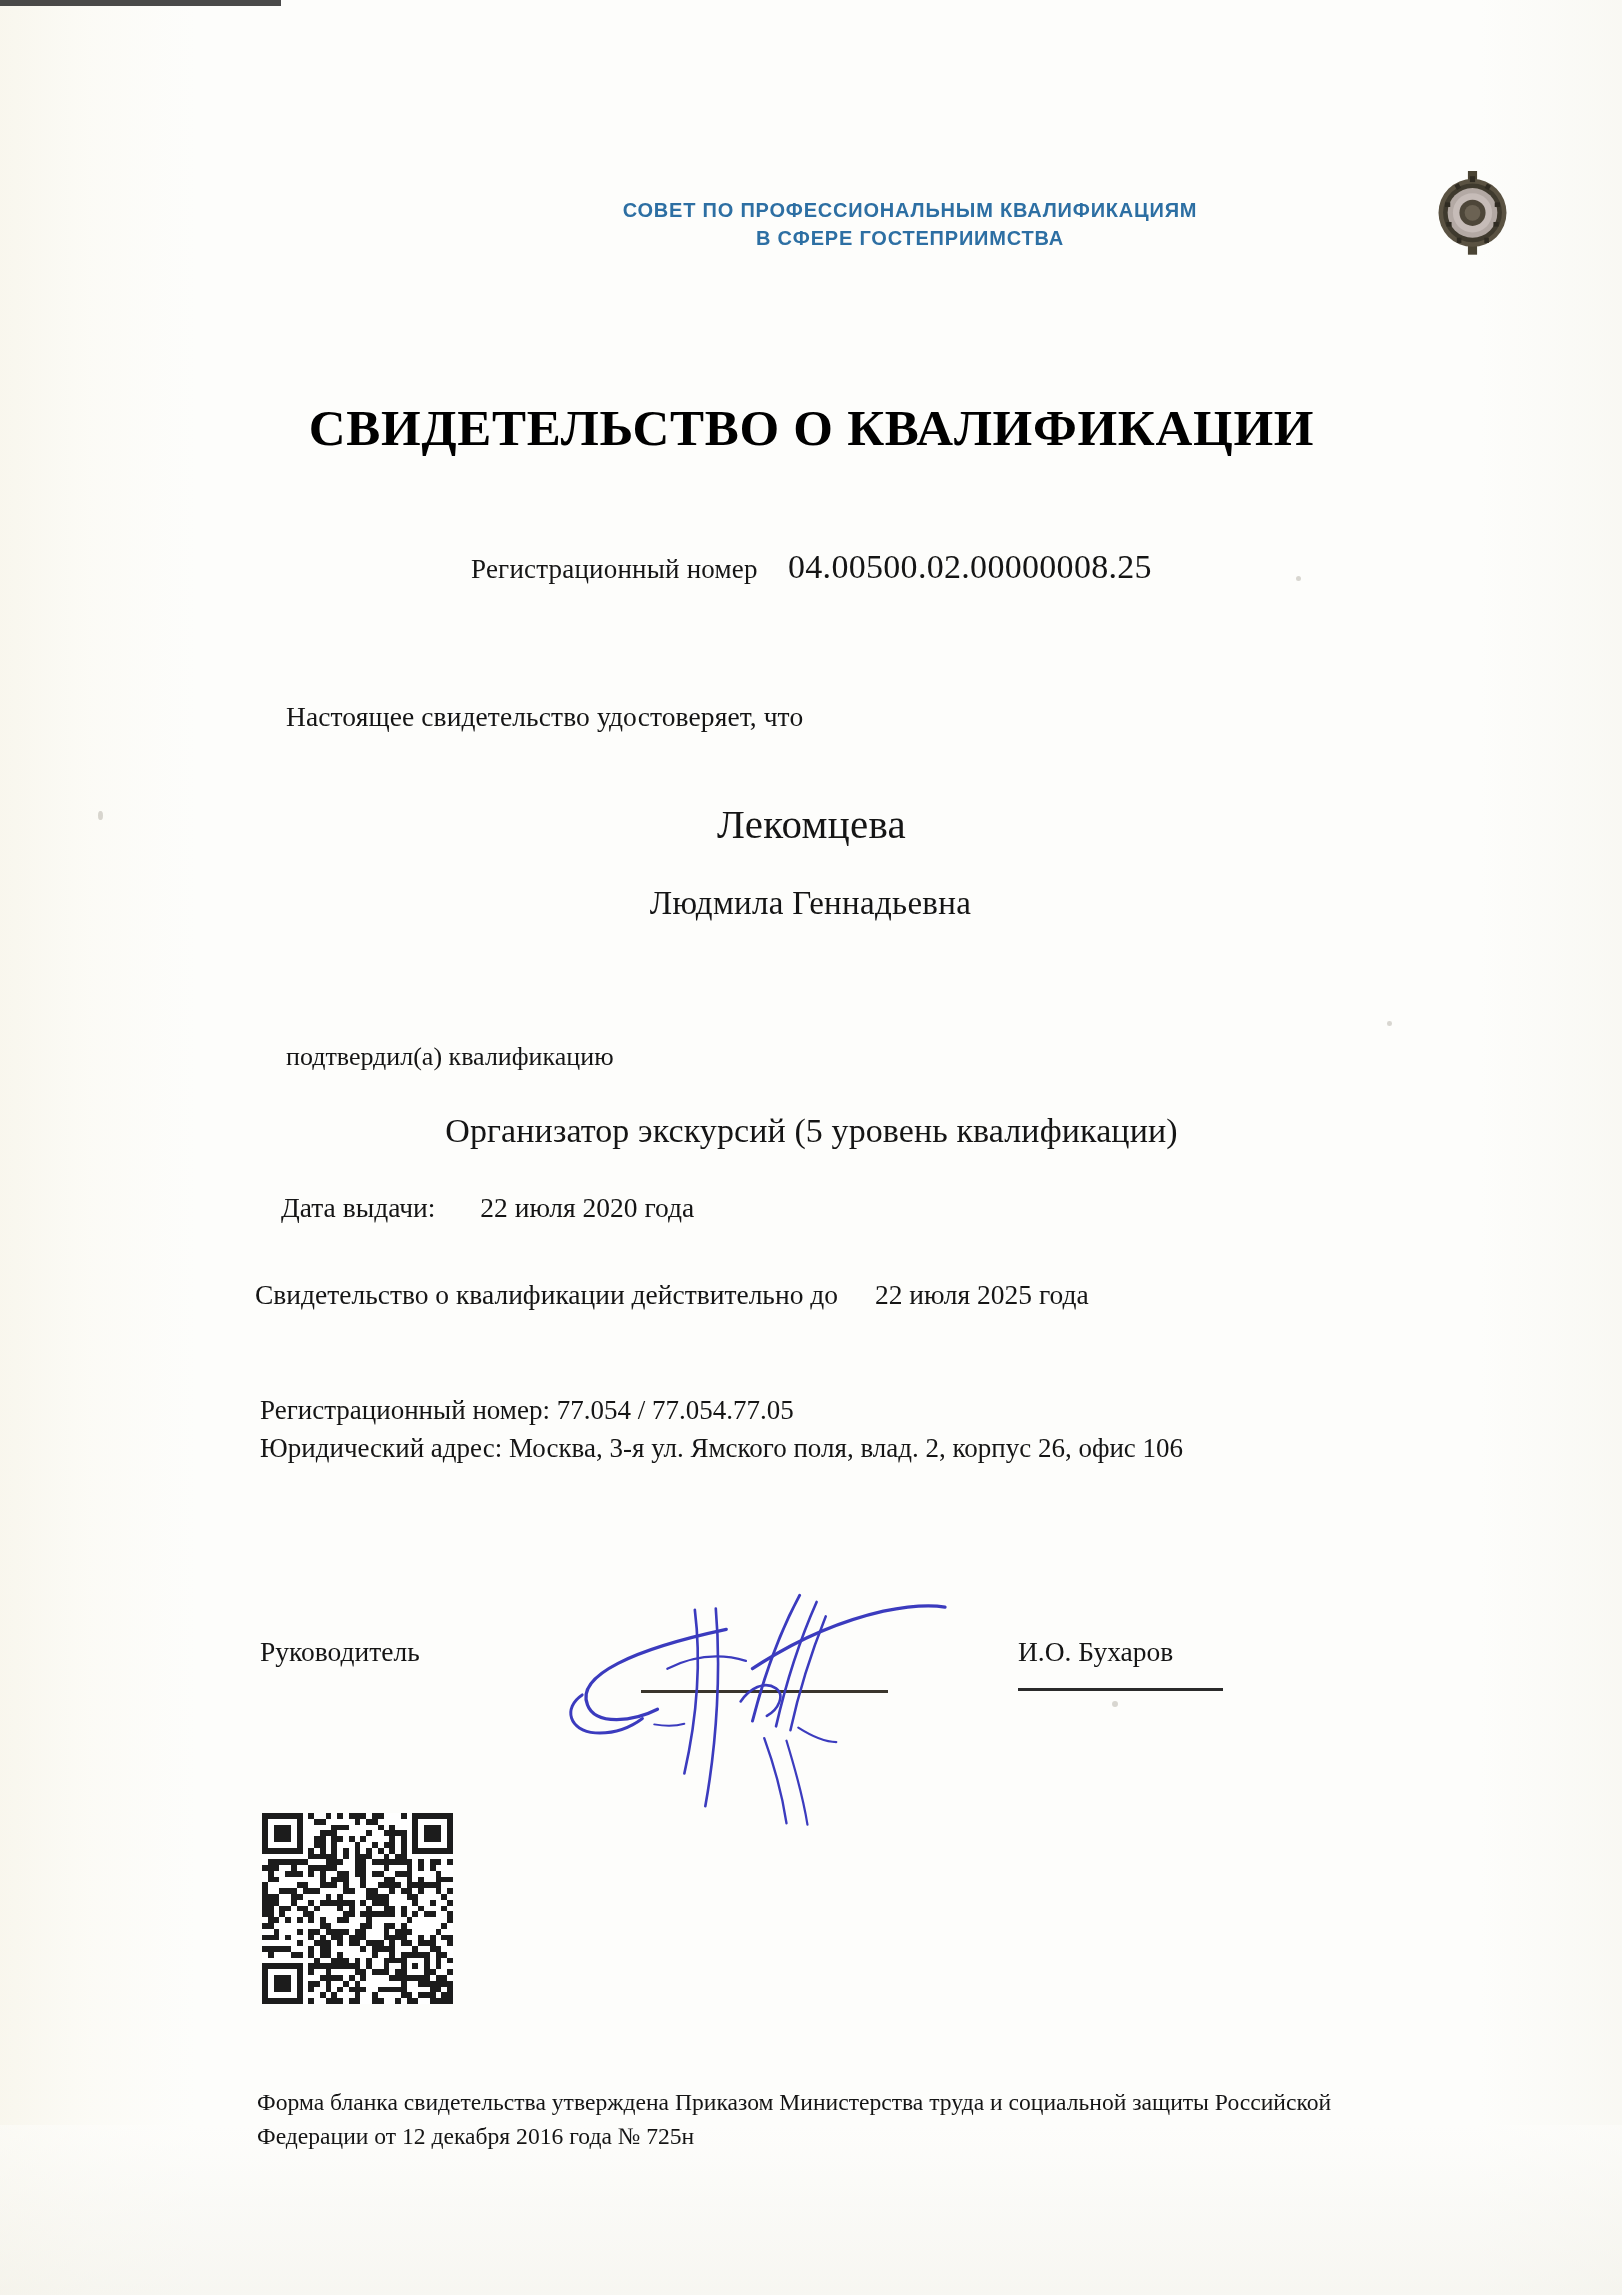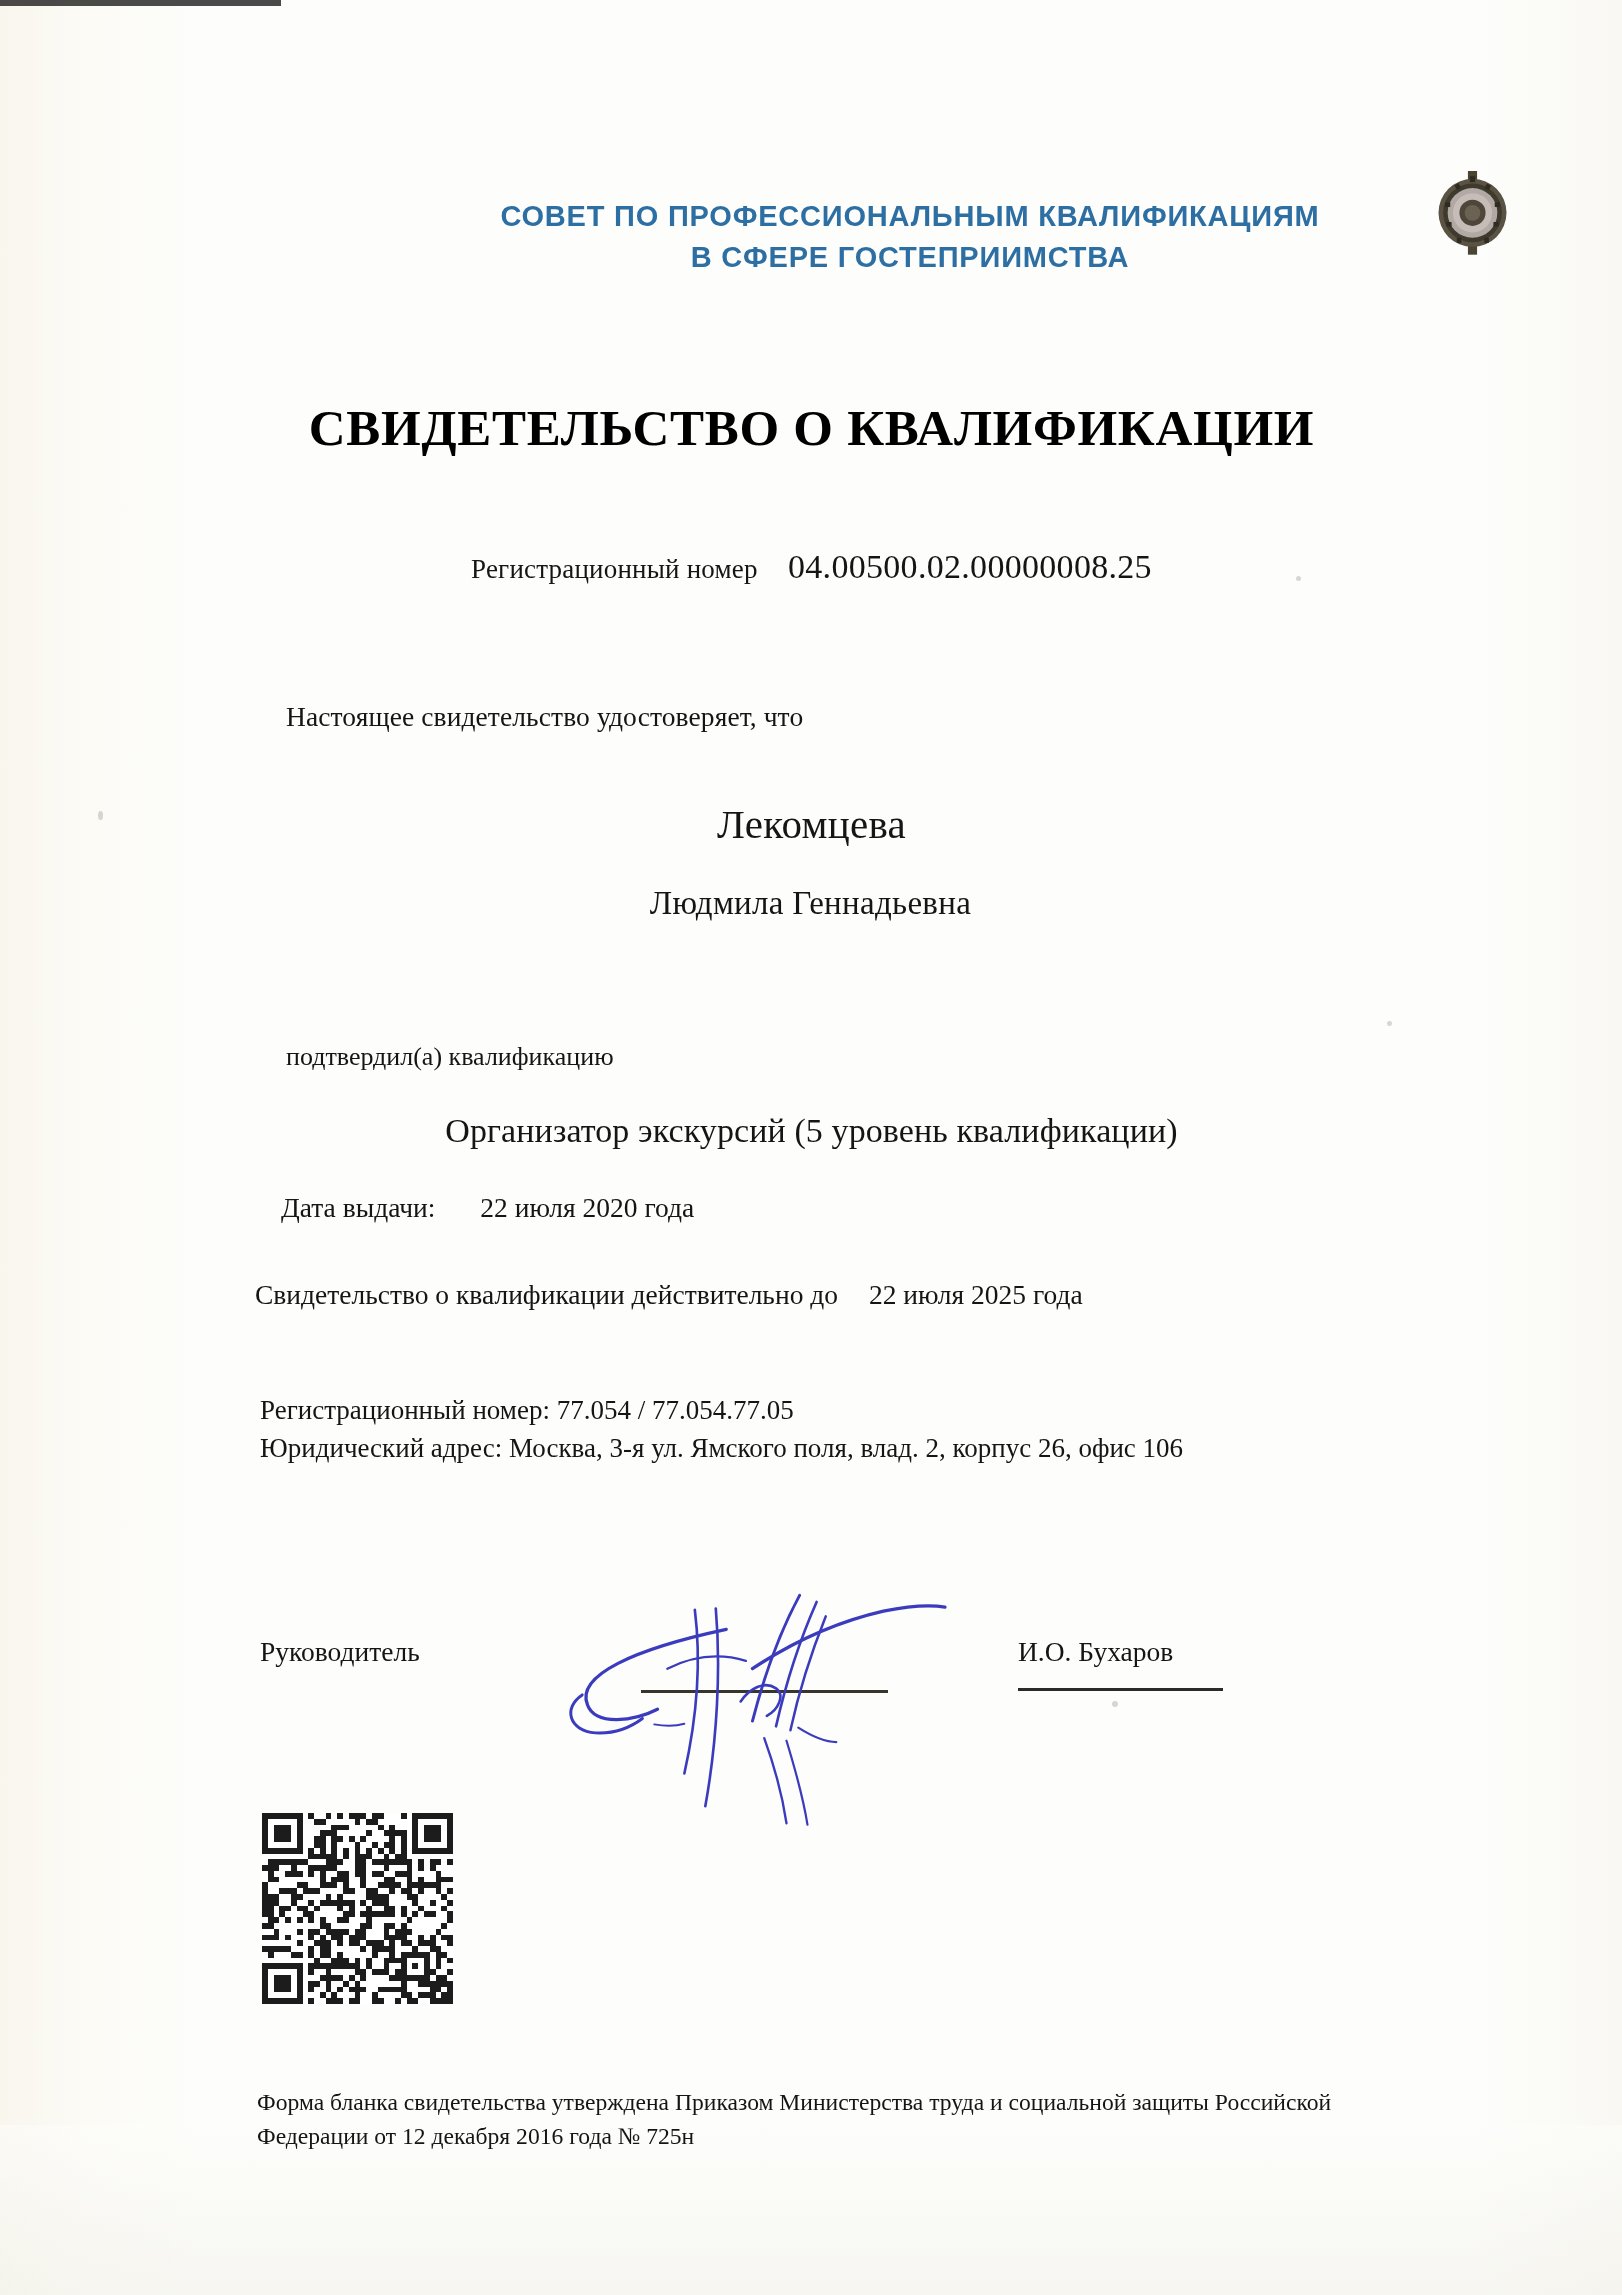--- a/index.html
+++ b/index.html
@@ -55,21 +55,21 @@
   
   .header {
     position: absolute;
     left: 406px;
     top: 196px;
     width: 1008px;
     text-align: center;
     color: #2d6fa3;
     font-family: "Liberation Sans", "DejaVu Sans", sans-serif;
     font-weight: bold;
-    font-size: 29px;
+    font-size: 20px;
     letter-spacing: 0.8px;
     line-height: 1.42;
   }
   .header .line2 { display: block; }
 
   .logo {
     position: absolute;
     left: 1437px;
     top: 171px;
     width: 71px;
@@ -162,21 +162,21 @@
   }
   .issue-value { margin-left: 38px; margin-top: 26px; }
 
   .valid-row {
     position: absolute;
     left: 255px;
     top: 1279px;
     font-size: 27.5px;
     white-space: nowrap;
   }
-  .valid-value { margin-left: 24px; }
+  .valid-value { margin-left: 30px; }
 
   
   .center-block {
     position: absolute;
     left: 260px;
     top: 1391px;
     font-size: 27px;
     line-height: 1.42;
   }
   .center-block div { white-space: nowrap; }

